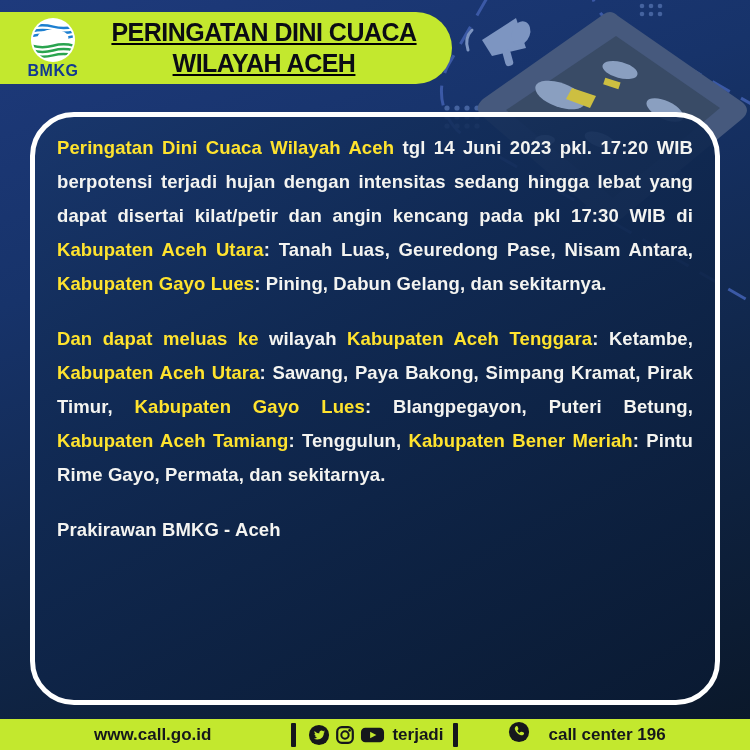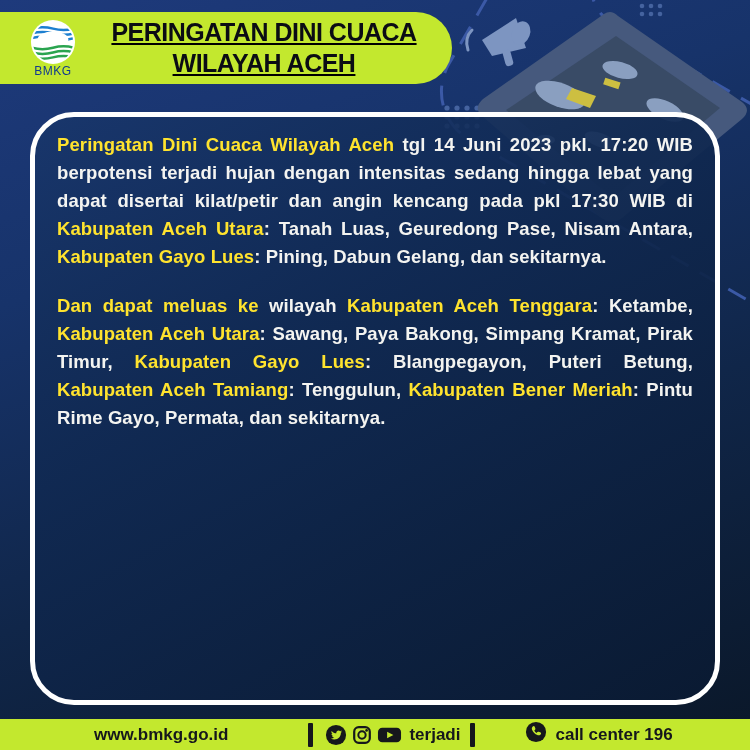--- a/index.html
+++ b/index.html
@@ -21,55 +21,55 @@
   
   .illustration{position:absolute;top:0;left:0;z-index:1;}
   
   .banner{
     position:absolute;top:12px;left:0;width:452px;height:72px;z-index:3;
     background:var(--banner-green);
     border-radius:0 36px 36px 0;
     display:flex;align-items:center;padding-left:22px;
   }
   .logo{display:flex;flex-direction:column;align-items:center;width:62px;flex:0 0 62px;}
-  .logo-label{font-size:12px;font-weight:normal;color:#123a8f;letter-spacing:.5px;margin-top:-1px;}
+  .logo-label{font-size:16px;font-weight:bold;color:#123a8f;letter-spacing:.5px;margin-top:-1px;}
   .titles{flex:1;text-align:center;padding:0 14px 0 6px;text-decoration:underline;}
   .title-line{
     font-size:26px;line-height:31px;font-weight:bold;color:var(--title-black);
     letter-spacing:-.5px;transform:scaleX(.96);transform-origin:center;
     white-space:nowrap;
   }
   
   .panel{
     position:absolute;left:30px;top:112px;width:690px;height:593px;z-index:2;
     border:5px solid var(--panel-border);border-radius:44px;
     background:linear-gradient(150deg,rgba(24,54,106,.78) 0%,rgba(16,41,82,.92) 38%,rgba(10,26,50,.97) 100%);
     padding:11px 22px;
   }
   .warning-text{margin-top:3px;}
   .para{
-    font-size:18.5px;line-height:28px;font-weight:bold;color:var(--text-white);
+    font-size:18.5px;line-height:34px;font-weight:bold;color:var(--text-white);
     text-align:justify;margin-bottom:21px;letter-spacing:.1px;
   }
   .para .hl{color:var(--highlight-yellow);}
   
   .footer{
     position:absolute;left:0;bottom:0;width:750px;height:31px;z-index:3;
     background:var(--banner-green);
     display:flex;align-items:center;
     font-size:17px;font-weight:bold;color:#15171c;
   }
   .footer .sep{width:5px;height:24px;background:#15171c;border-radius:1px;display:inline-block;}
   .website{margin-left:94px;}
   .sep1{margin-left:80px;}
   .social-icons{display:flex;align-items:center;gap:4px;margin-left:12px;}
   .social-icons svg{display:block;}
   .handle{margin-left:7px;}
   .sep2{margin-left:10px;}
-  .call-group{display:flex;align-items:center;margin-left:50px;gap:8px;}
+  .call-group{display:flex;align-items:center;margin-left:50px;gap:18px;}
 </style>
 </head>
 <body>
 
 <div class="canvas">
 
   <svg class="illustration" width="750" height="340" viewBox="0 0 750 340">
 
     <g fill="none" stroke="#3b59a6" stroke-width="3" stroke-dasharray="20 13">
       <rect x="470" y="-70" width="430" height="310" rx="55" transform="rotate(30 685 85)"></rect>
@@ -152,25 +152,26 @@
     <div class="titles">
       <div class="title-line">PERINGATAN DINI CUACA</div>
       <div class="title-line">WILAYAH ACEH</div>
     </div>
   </header>
 
   <main class="panel">
     <div class="warning-text" id="warning-text">
         <div class="para"><span class="hl">Peringatan Dini Cuaca Wilayah Aceh</span><span> tgl 14 Juni 2023 pkl. 17:20 WIB berpotensi terjadi hujan dengan intensitas sedang hingga lebat yang dapat disertai kilat/petir dan angin kencang pada pkl 17:30 WIB di </span><span class="hl">Kabupaten Aceh Utara</span><span>: Tanah Luas, Geuredong Pase, Nisam Antara, </span><span class="hl">Kabupaten Gayo Lues</span><span>: Pining, Dabun Gelang, dan sekitarnya.</span></div>
         <div class="para"><span class="hl">Dan dapat meluas ke</span><span> wilayah </span><span class="hl">Kabupaten Aceh Tenggara</span><span>: Ketambe, </span><span class="hl">Kabupaten Aceh Utara</span><span>: Sawang, Paya Bakong, Simpang Kramat, Pirak Timur, </span><span class="hl">Kabupaten Gayo Lues</span><span>: Blangpegayon, Puteri Betung, </span><span class="hl">Kabupaten Aceh Tamiang</span><span>: Tenggulun, </span><span class="hl">Kabupaten Bener Meriah</span><span>: Pintu Rime Gayo, Permata, dan sekitarnya.</span></div>
+        <div class="para"><span>Prakirawan BMKG - Aceh</span></div>
       </div>
   </main>
 
   <footer class="footer">
-    <span class="website">www.bmkg.go.id</span>
+    <span class="website">www.call.go.id</span>
     <span class="sep sep1"></span>
     <span class="social-icons">
       <span>
         <svg width="22" height="22" viewBox="0 0 24 24">
           <circle cx="12" cy="12" r="11" fill="#15171c"></circle>
           <path fill="#c3e82e" d="M18.5 8.2c-.4.2-.9.4-1.4.4.5-.3.9-.8 1.1-1.4-.5.3-1 .5-1.6.6-.5-.5-1.1-.8-1.8-.8-1.4 0-2.5 1.1-2.5 2.5 0 .2 0 .4.1.6-2.1-.1-3.9-1.1-5.1-2.6-.2.4-.3.8-.3 1.2 0 .9.4 1.6 1.1 2.1-.4 0-.8-.1-1.1-.3v.1c0 1.2.9 2.2 2 2.4-.2.1-.4.1-.7.1-.2 0-.3 0-.5-.1.3 1 1.2 1.7 2.3 1.7-.9.7-1.9 1.1-3.1 1.1h-.6c1.1.7 2.4 1.1 3.8 1.1 4.6 0 7.1-3.8 7.1-7.1v-.3c.5-.4.9-.8 1.2-1.3z"></path>
         </svg>
       </span>
       <span>
         <svg width="22" height="22" viewBox="0 0 24 24">

